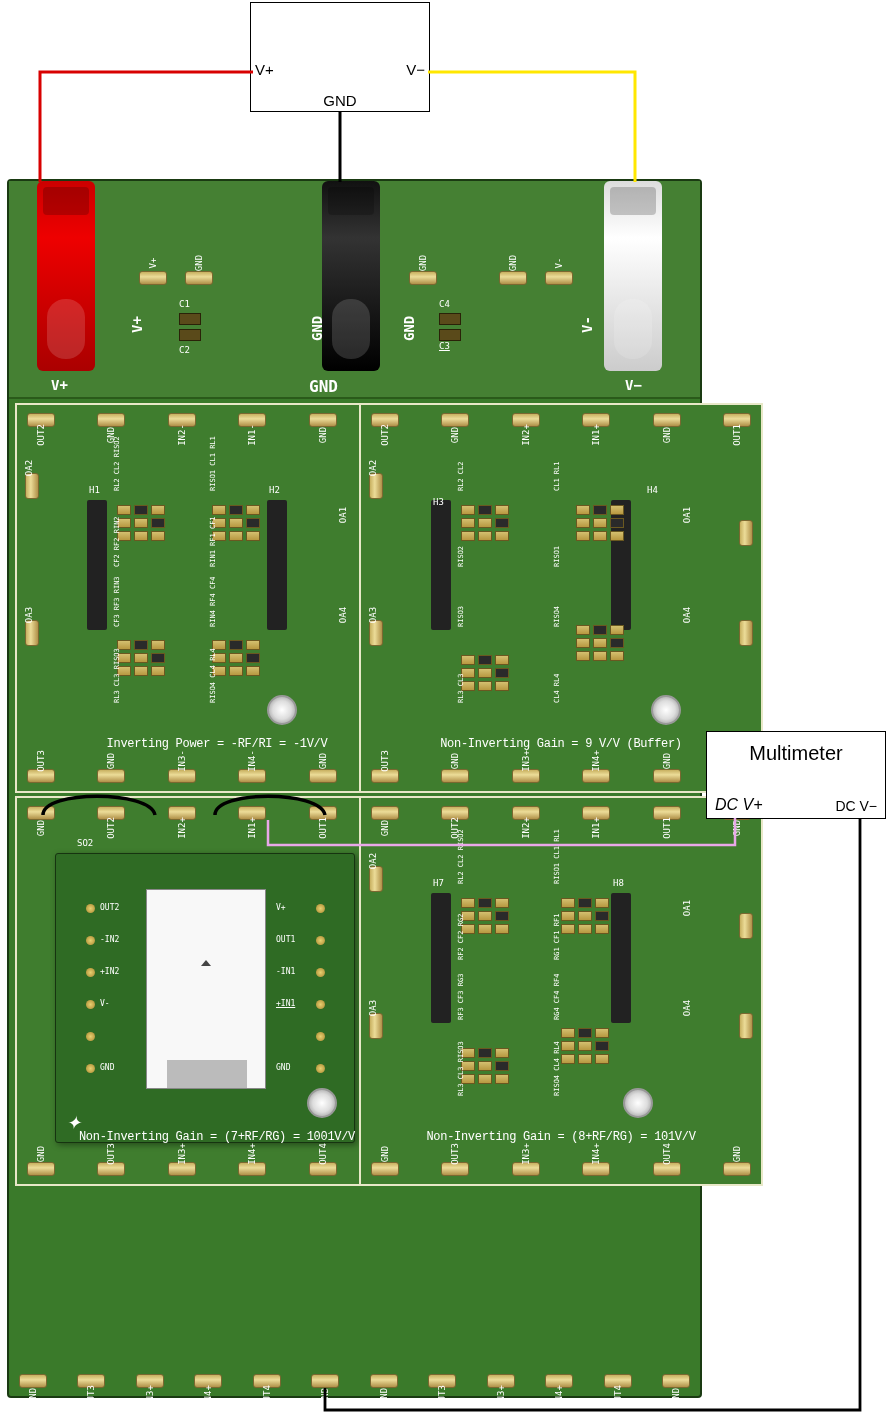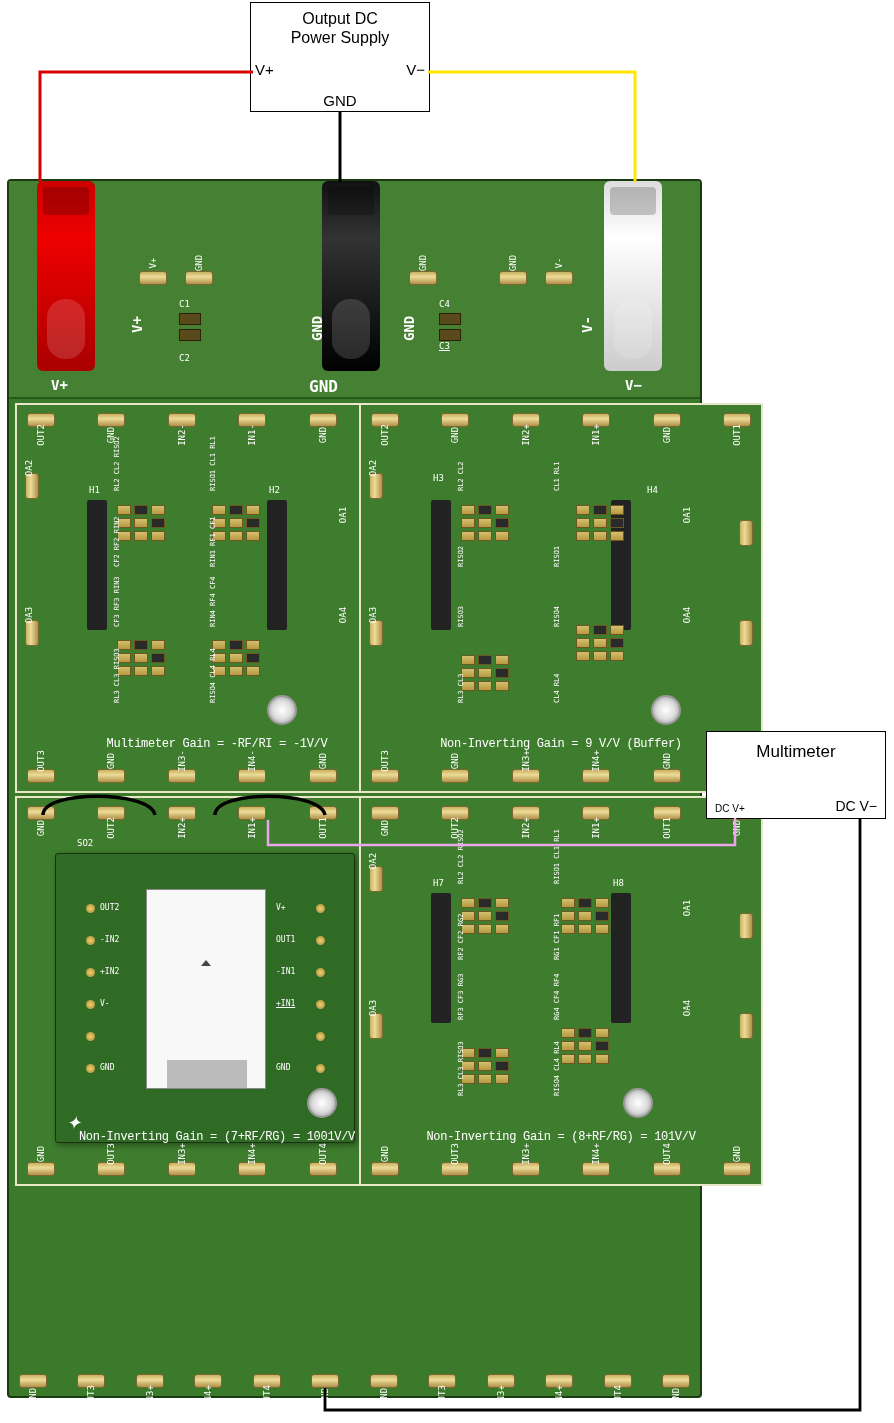--- a/index.html
+++ b/index.html
@@ -5,22 +5,22 @@
   * { box-sizing: border-box; margin: 0; padding: 0; }
   body { font-family: Arial, sans-serif; background: #fff; width: 894px; height: 1423px; position: relative; }
   
   .psu-box { position: absolute; left: 250px; top: 2px; width: 180px; height: 110px; border: 1.5px solid #000; background: #fff; }
   .psu-title { text-align: center; font-size: 16px; padding-top: 6px; line-height: 1.2; }
   .psu-vp { position: absolute; left: 4px; top: 58px; font-size: 15px; }
   .psu-vm { position: absolute; right: 4px; top: 58px; font-size: 15px; }
   .psu-gnd { position: absolute; left: 50%; transform: translateX(-50%); bottom: 2px; font-size: 15px; }
   
   .multimeter-box { position: absolute; left: 706px; top: 731px; width: 180px; height: 88px; border: 1.5px solid #000; background: #fff; z-index: 50; }
-  .mm-title { text-align: center; font-size: 17px; padding-top: 10px; }
-  .mm-vp { position: absolute; left: 8px; bottom: 4px; font-size: 10px; }
+  .mm-title { text-align: center; font-size: 20px; padding-top: 10px; }
+  .mm-vp { position: absolute; left: 8px; bottom: 4px; font-size: 16px; font-style: italic; }
   .mm-vm { position: absolute; right: 8px; bottom: 4px; font-size: 14px; }
   
   .pcb { position: absolute; left: 7px; top: 179px; width: 695px; height: 1219px; background: #3a7a2a; border: 2px solid #1a3a12; border-radius: 4px; }
   .pcb-top { position: absolute; left: 0; top: 0; width: 100%; height: 218px; background: #458033; border-bottom: 2px solid #2a5a1a; }
   
   .jack { position: absolute; width: 58px; height: 190px; border-radius: 6px; top: 0px; }
   .jack-red { left: 28px; background: linear-gradient(#c00, #e00 30%, #a00); }
   .jack-black { left: 313px; background: linear-gradient(#111, #333 30%, #000); }
   .jack-white { left: 595px; background: linear-gradient(#ddd, #fff 30%, #ccc); }
   .jack::before { content:''; position:absolute; left:10%; right:10%; top:6px; height:28px; background:rgba(0,0,0,0.2); border-radius:4px; }
@@ -61,24 +61,20 @@
 
   .oa-pad { position:absolute; width:14px; height:26px; background:linear-gradient(90deg,#c8b060,#ecdc98 40%,#b09048); border-radius:3px; border:1px solid #7a6830; }
 
   .caps-top { position:absolute; top: 90px; display:flex; gap:18px; }
   .cap { width:22px; height:12px; background:#5a4a1a; border:1px solid #2a2208; }
 </style>
 </head>
 <body>
 
 <div class="psu-box">
-  <div class="psu-title">
-    <span>Output DC</span><br>
-    <span>Power Supply</span>
-  </div>
   <div class="psu-vp">V+</div>
   <div class="psu-vm">V−</div>
   <div class="psu-gnd">GND</div>
 </div>
 
 <div class="multimeter-box">
   <div class="mm-title">Multimeter</div>
   <div class="mm-vp">DC V+</div>
   <div class="mm-vm">DC V−</div>
 </div>
@@ -116,21 +112,21 @@
           <div class="pad-lbl pad-lbl-top">GND</div>
         </div>
       <div class="pad">
           <div class="pad-lbl pad-lbl-top">V-</div>
         </div>
     </div>
 
     <div style="position:absolute; left:170px; top:120px;">
       <div class="hdr-lbl" style="left:0;top:-2px;">C1</div>
       <div class="cap" style="position:absolute; top:12px;"></div>
-      <div class="hdr-lbl" style="left:0;top:52px;">C2</div>
+      <div class="hdr-lbl" style="left:0;top:44px;">C2</div>
       <div class="cap" style="position:absolute; top:28px;"></div>
     </div>
     <div style="position:absolute; left:430px; top:120px;">
       <div class="hdr-lbl" style="left:0;top:-2px;">C4</div>
       <div class="cap" style="position:absolute; top:12px;"></div>
       <div class="hdr-lbl" style="left:0;top:40px;text-decoration:underline;">C3</div>
       <div class="cap" style="position:absolute; top:28px;"></div>
     </div>
   </div>
 
@@ -201,21 +197,21 @@
         <div class="smd smd-dark"></div>
         <div class="smd"></div>
         <div class="smd"></div>
         <div class="smd"></div>
         <div class="smd smd-dark"></div>
         <div class="smd"></div>
         <div class="smd"></div>
         <div class="smd"></div>
       </div>
     <div class="hole" style="left:250px; top:290px;"></div>
-    <div class="gain-label">Multimeter Gain = -RF/RI = -1V/V</div>
+    <div class="gain-label">Inverting Power = -RF/RI = -1V/V</div>
     <div class="bottom-row" id="q1-bot" style="bottom:8px;">
         <div class="pad">
           <div class="pad-lbl pad-lbl-top">OUT3</div>
         </div>
         <div class="pad">
           <div class="pad-lbl pad-lbl-top">GND</div>
         </div>
         <div class="pad">
           <div class="pad-lbl pad-lbl-top">IN3-</div>
         </div>
@@ -258,21 +254,21 @@
           <div class="pad-lbl">IN1+</div>
         </div>
         <div class="pad">
           <div class="pad-lbl">GND</div>
         </div>
         <div class="pad">
           <div class="pad-lbl">OUT1</div>
         </div>
       </div>
     <div class="hdr" style="left:70px; top:95px; height:130px;"></div>
-    <div class="hdr-lbl" style="left:72px; top:68px;">H3</div>
+    <div class="hdr-lbl" style="left:72px; top:92px;">H3</div>
     <div class="hdr" style="left:250px; top:95px; height:130px;"></div>
     <div class="hdr-lbl" style="left:242px; top:80px;margin-left:44px;">H4</div>
     <div class="oa-pad" style="left:8px; top:68px;"></div>
     <div class="oa-pad" style="right:8px; top:115px;"></div>
     <div class="oa-pad" style="left:8px; top:215px;"></div>
     <div class="oa-pad" style="right:8px; top:215px;"></div>
     <div class="smd-group" style="left:100px; top:100px;">
         <div class="smd"></div>
         <div class="smd smd-dark"></div>
         <div class="smd"></div>

